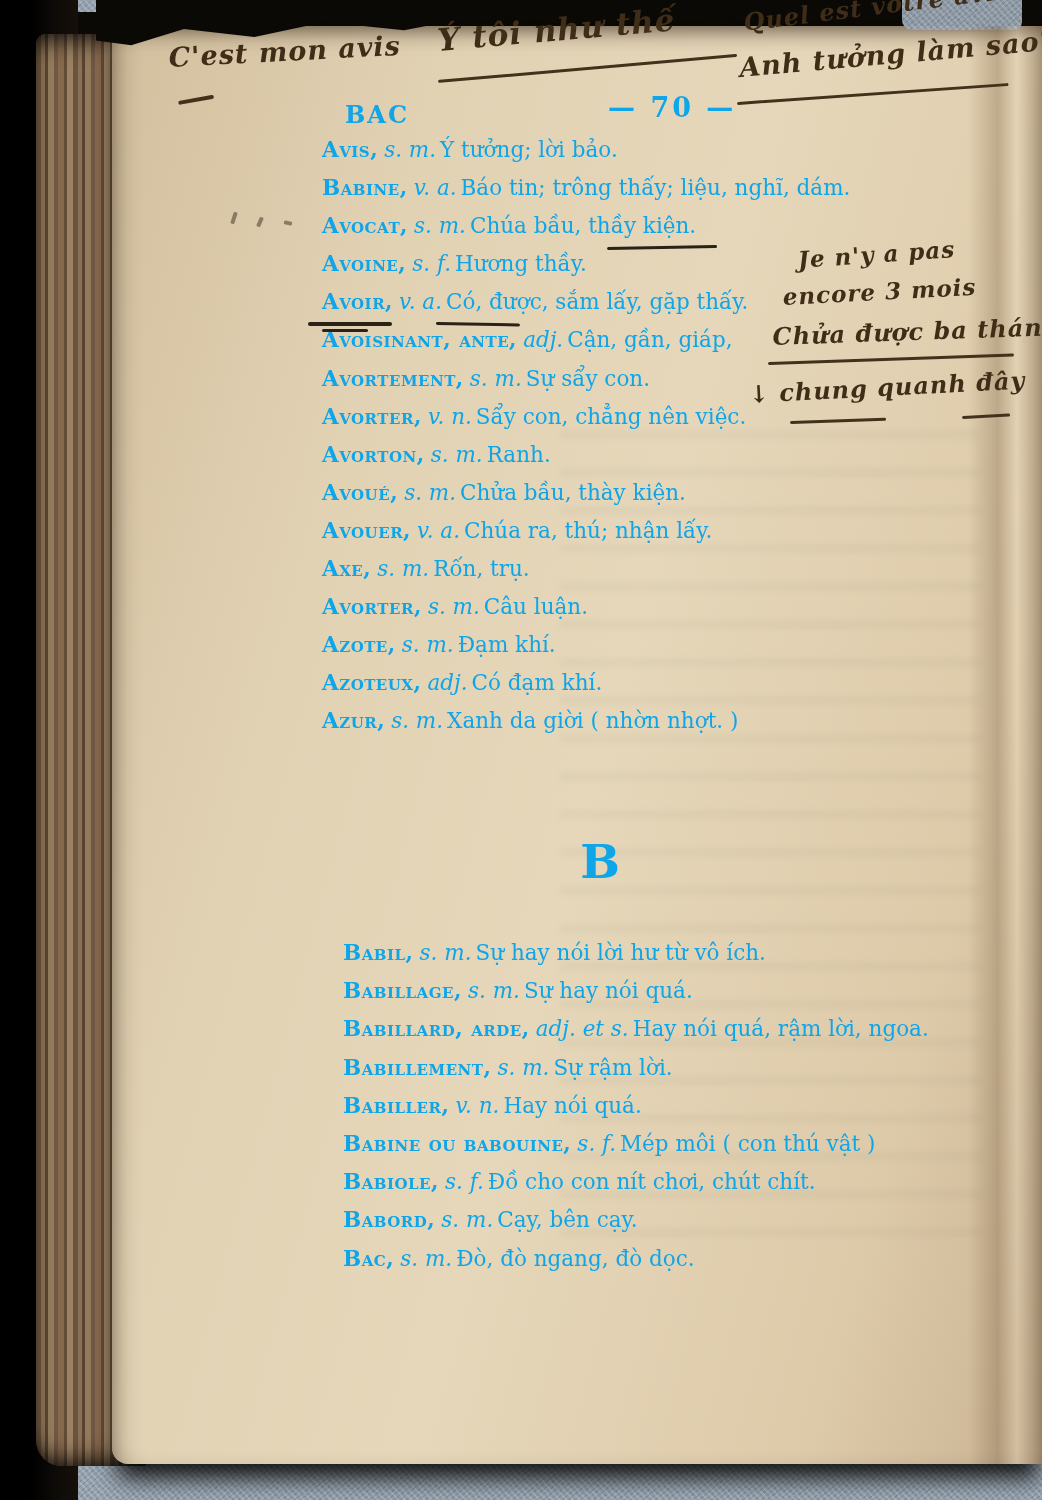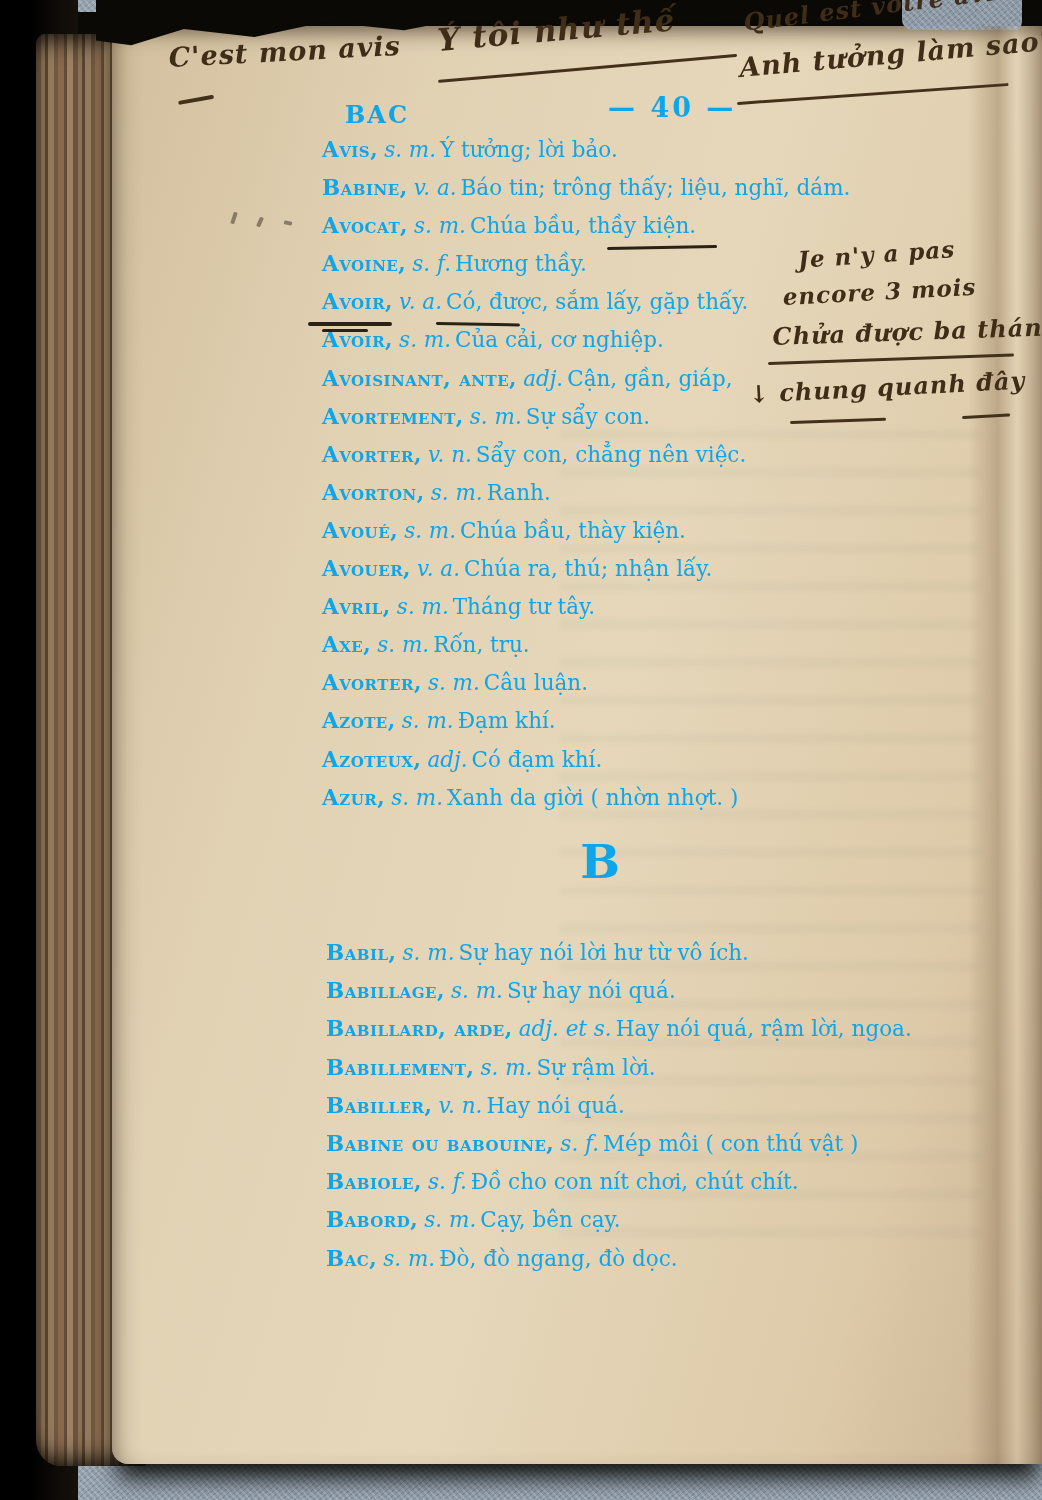--- a/index.html
+++ b/index.html
@@ -65,46 +65,44 @@
 <div class="cover-left"></div>
 <div class="page-edges"></div>
 
 <div class="page"></div>
 <div class="top-jagged"></div>
 <div class="fabric fabric-topright"></div>
 <div class="gutter-shade"></div>
 <div class="ghost-text"></div>
 
 <div class="content running-head" style="left:345px;top:100px;">BAC</div>
-<div class="content page-num" style="left:608px;top:92px;">— 40 —</div>
+<div class="content page-num" style="left:608px;top:92px;">— 70 —</div>
 
 <div class="content entries entries-a" style="left:322px;top:131px;">
   <div class="entry"><span class="hw">Avis,</span><span class="gr">s. m.</span><span class="df">Ý tưởng; lời bảo.</span></div>
   <div class="entry"><span class="hw">Babine,</span><span class="gr">v. a.</span><span class="df">Báo tin; trông thấy; liệu, nghĩ, dám.</span></div>
   <div class="entry"><span class="hw">Avocat,</span><span class="gr">s. m.</span><span class="df">Chúa bầu, thầy kiện.</span></div>
   <div class="entry"><span class="hw">Avoine,</span><span class="gr">s. f.</span><span class="df">Hương thầy.</span></div>
   <div class="entry"><span class="hw">Avoir,</span><span class="gr">v. a.</span><span class="df">Có, được, sắm lấy, gặp thấy.</span></div>
-  <div class="entry"><span class="hw">Avoir,</span><span class="gr">s. m.</span><span class="df">Của cải, cơ nghiệp.</span></div>
   <div class="entry"><span class="hw">Avoisinant, ante,</span><span class="gr">adj.</span><span class="df">Cận, gần, giáp,</span></div>
   <div class="entry"><span class="hw">Avortement,</span><span class="gr">s. m.</span><span class="df">Sự sẩy con.</span></div>
   <div class="entry"><span class="hw">Avorter,</span><span class="gr">v. n.</span><span class="df">Sẩy con, chẳng nên việc.</span></div>
   <div class="entry"><span class="hw">Avorton,</span><span class="gr">s. m.</span><span class="df">Ranh.</span></div>
-  <div class="entry"><span class="hw">Avoué,</span><span class="gr">s. m.</span><span class="df">Chúa bầu, thày kiện.</span></div>
+  <div class="entry"><span class="hw">Avoué,</span><span class="gr">s. m.</span><span class="df">Chửa bầu, thày kiện.</span></div>
   <div class="entry"><span class="hw">Avouer,</span><span class="gr">v. a.</span><span class="df">Chúa ra, thú; nhận lấy.</span></div>
-  <div class="entry"><span class="hw">Avril,</span><span class="gr">s. m.</span><span class="df">Tháng tư tây.</span></div>
   <div class="entry"><span class="hw">Axe,</span><span class="gr">s. m.</span><span class="df">Rốn, trụ.</span></div>
   <div class="entry"><span class="hw">Avorter,</span><span class="gr">s. m.</span><span class="df">Câu luận.</span></div>
   <div class="entry"><span class="hw">Azote,</span><span class="gr">s. m.</span><span class="df">Đạm khí.</span></div>
   <div class="entry"><span class="hw">Azoteux,</span><span class="gr">adj.</span><span class="df">Có đạm khí.</span></div>
   <div class="entry"><span class="hw">Azur,</span><span class="gr">s. m.</span><span class="df">Xanh da giời ( nhờn nhợt. )</span></div>
 </div>
 
 <div class="content section-heading" style="left:322px;top:834px;width:556px;">B</div>
 
-<div class="content entries entries-b" style="left:326px;top:934px;">
+<div class="content entries entries-b" style="left:343px;top:934px;">
   <div class="entry"><span class="hw">Babil,</span><span class="gr">s. m.</span><span class="df">Sự hay nói lời hư từ vô ích.</span></div>
   <div class="entry"><span class="hw">Babillage,</span><span class="gr">s. m.</span><span class="df">Sự hay nói quá.</span></div>
   <div class="entry"><span class="hw">Babillard, arde,</span><span class="gr">adj. et s.</span><span class="df">Hay nói quá, rậm lời, ngoa.</span></div>
   <div class="entry"><span class="hw">Babillement,</span><span class="gr">s. m.</span><span class="df">Sự rậm lời.</span></div>
   <div class="entry"><span class="hw">Babiller,</span><span class="gr">v. n.</span><span class="df">Hay nói quá.</span></div>
   <div class="entry"><span class="hw">Babine ou babouine,</span><span class="gr">s. f.</span><span class="df">Mép môi ( con thú vật )</span></div>
   <div class="entry"><span class="hw">Babiole,</span><span class="gr">s. f.</span><span class="df">Đồ cho con nít chơi, chút chít.</span></div>
   <div class="entry"><span class="hw">Babord,</span><span class="gr">s. m.</span><span class="df">Cạy, bên cạy.</span></div>
   <div class="entry"><span class="hw">Bac,</span><span class="gr">s. m.</span><span class="df">Đò, đò ngang, đò dọc.</span></div>
 </div>

